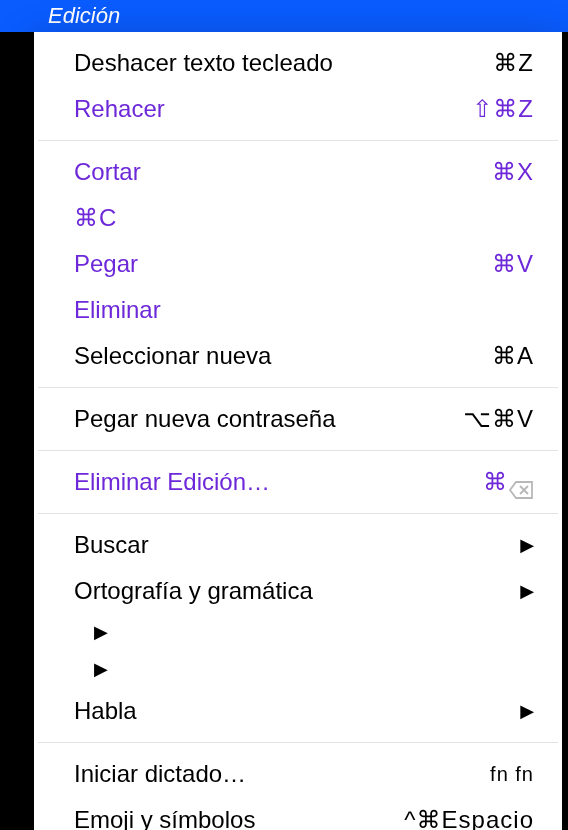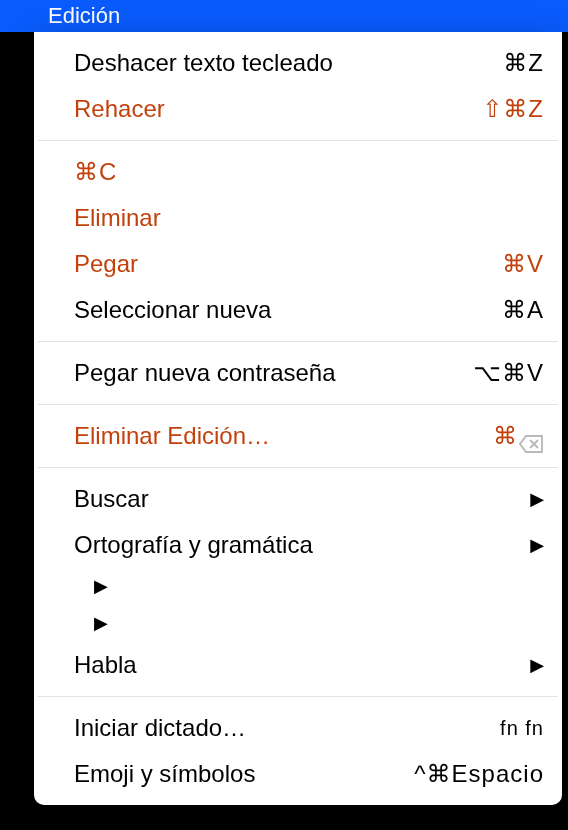--- a/index.html
+++ b/index.html
@@ -19,42 +19,43 @@
       height: 32px;
       display: flex;
       align-items: center;
       padding-left: 48px;
       position: relative;
     }
     .menu-title {
       color: #fff;
       font-size: 22px;
       font-weight: 500;
+      font-style: italic;
     }
     .dropdown {
       position: absolute;
       top: 32px;
       left: 34px;
       right: 6px;
       background: #fff;
       border-radius: 0 0 10px 10px;
       box-shadow: 0 10px 40px rgba(0,0,0,0.3);
       padding: 8px 0;
     }
     .menu-item {
       display: flex;
       justify-content: space-between;
       align-items: center;
-      padding: 5px 18px 5px 40px;
+      padding: 5px 28px 5px 40px;
       font-size: 24px;
       color: #000;
       line-height: 1.5;
     }
     .menu-item.disabled {
-      color: #c2410c;
+      color: #6d28d9;
     }
     .menu-label {
       flex: 1;
     }
     .shortcut {
       font-size: 24px;
       letter-spacing: 1px;
       white-space: nowrap;
       text-align: right;
     }
@@ -96,29 +97,33 @@
     <span class="shortcut">⌘Z</span>
   </div>
   <div class="menu-item disabled">
     <span class="menu-label">Rehacer</span>
     <span class="shortcut">⇧⌘Z</span>
   </div>
 
   <div class="separator"></div>
 
   <div class="menu-item disabled">
+    <span class="menu-label">Cortar</span>
+    <span class="shortcut">⌘X</span>
+  </div>
+  <div class="menu-item disabled">
     <span class="shortcut">⌘C</span>
+  </div>
+  <div class="menu-item disabled">
+    <span class="menu-label">Pegar</span>
+    <span class="shortcut">⌘V</span>
   </div>
   <div class="menu-item disabled">
     <span class="menu-label">Eliminar</span>
     <span class="shortcut"></span>
-  </div>
-  <div class="menu-item disabled">
-    <span class="menu-label">Pegar</span>
-    <span class="shortcut">⌘V</span>
   </div>
   <div class="menu-item">
     <span class="menu-label">Seleccionar nueva</span>
     <span class="shortcut">⌘A</span>
   </div>
 
   <div class="separator"></div>
 
   <div class="menu-item">
     <span class="menu-label">Pegar nueva contraseña</span>

